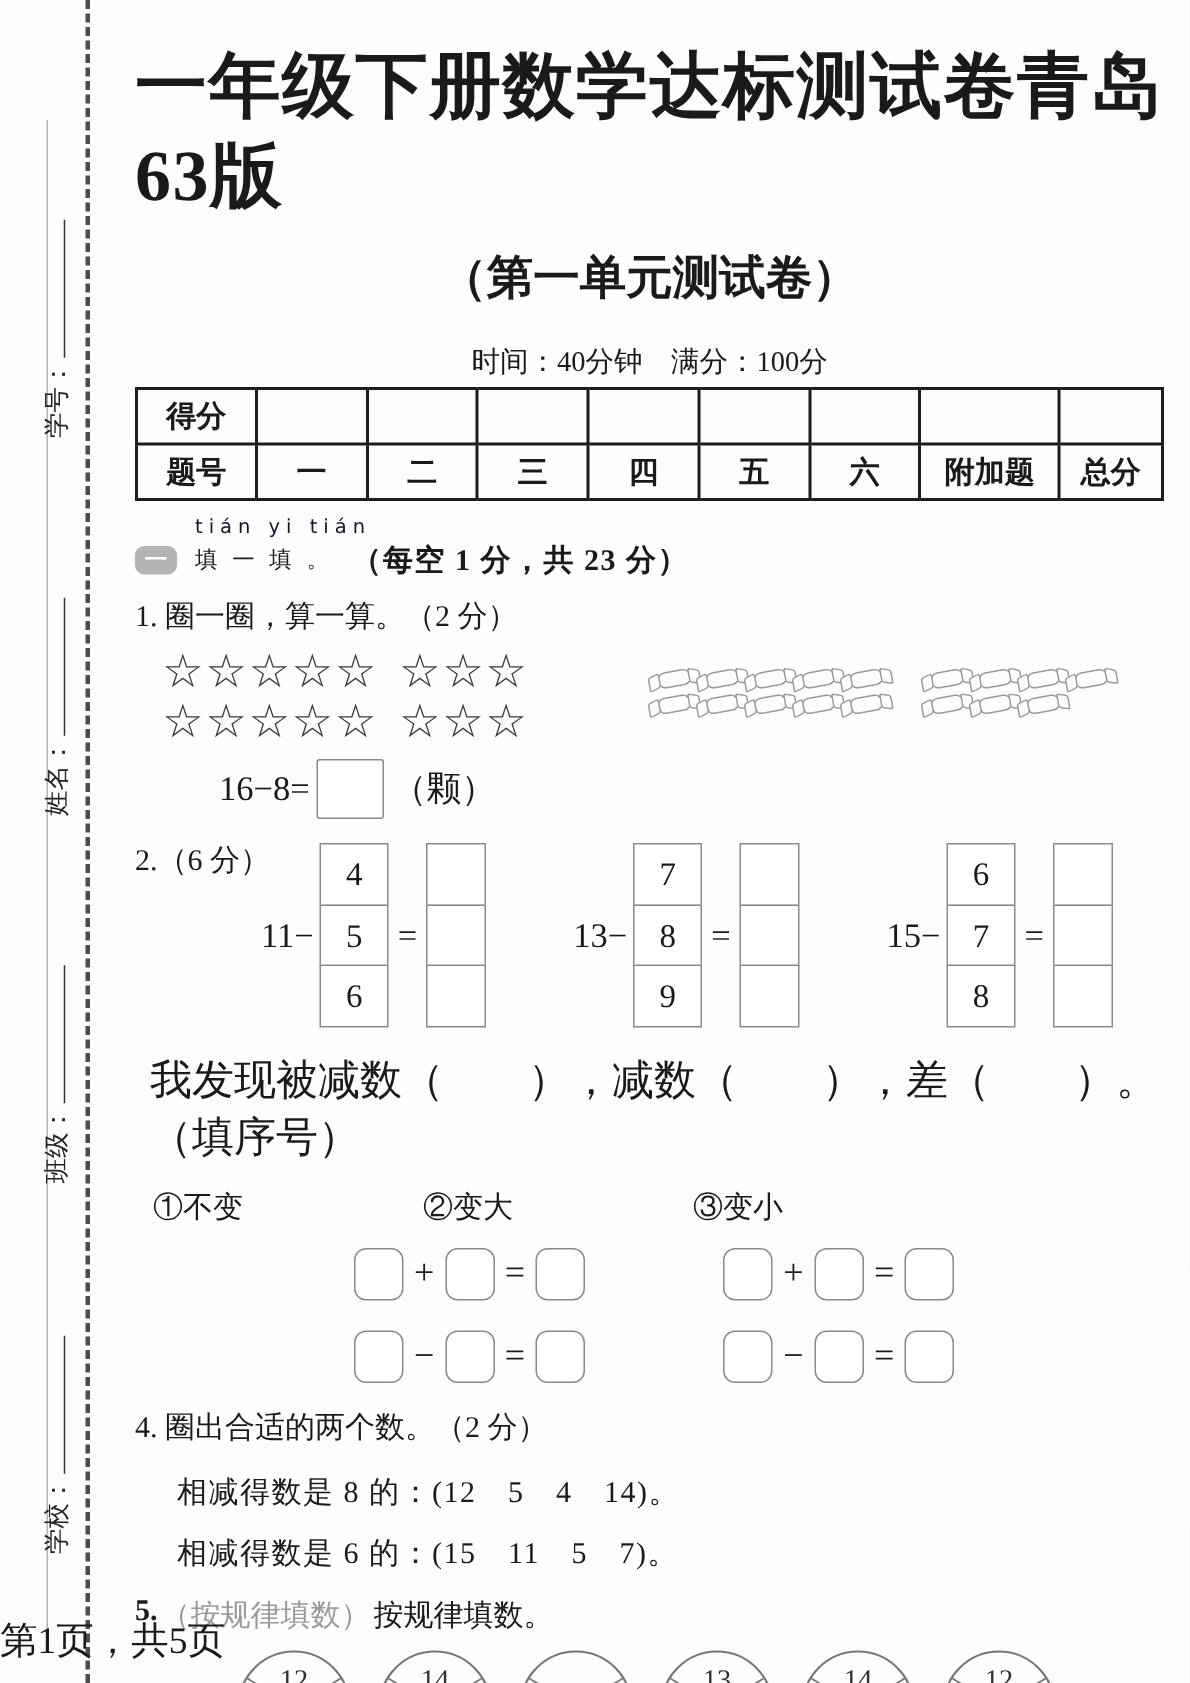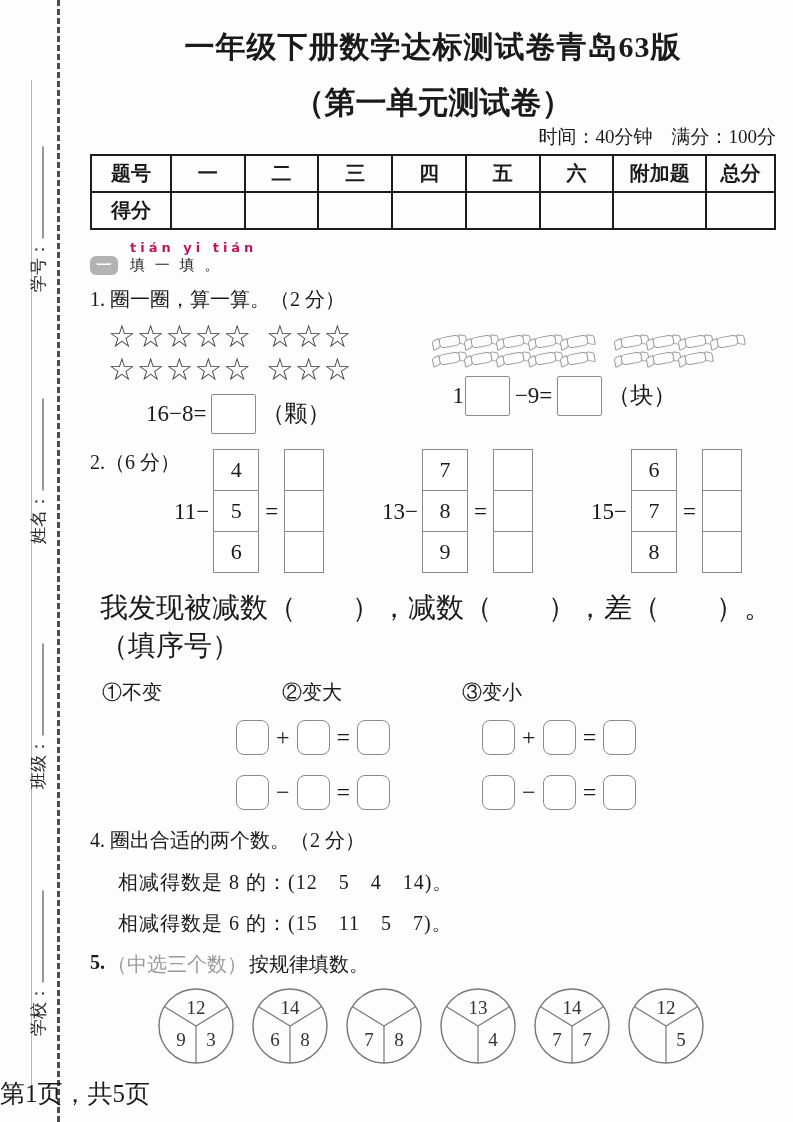--- a/index.html
+++ b/index.html
@@ -10,31 +10,31 @@
   
   .edge-line { position:absolute; left:31px; top:80px; height:1012px; border-left:1.5px solid #b5b5b5; }
   .fold-line { position:absolute; left:57px; top:0; height:1122px; border-left:3px dashed #4c4c4c; }
   .side-label { position:absolute; width:190px; text-align:center; white-space:nowrap;
                 transform:rotate(-90deg); font-size:17px; color:#222; }
   .side-label .blank { display:inline-block; width:92px; border-bottom:1.5px solid #333;
                        height:14px; margin-left:2px; vertical-align:baseline; }
 
   .content { position:absolute; left:90px; top:28px; width:686px; }
 
-  .title { text-align:center; font-size:30px; font-weight:bold; letter-spacing:1px; line-height:1.25; }
+  .title { font-size:48px; font-weight:bold; letter-spacing:1px; line-height:1.25; }
   .subtitle { text-align:center; font-size:31px; font-weight:bold; margin-top:16px; }
-  .time-line { text-align:right; font-size:19px; }
+  .time-line { text-align:center; font-size:19px; margin-top:22px; }
 
   table.score { width:100%; border-collapse:collapse; margin-top:4px; }
   table.score td { border:2px solid #1c1c1c; height:37px; text-align:center;
                    font-size:20px; font-weight:bold; }
 
   .sec-header { margin-top:10px; }
-  .pinyin { margin-left:40px; font-size:13px; color:#be185d;
-            font-family:"DejaVu Sans", sans-serif; letter-spacing:4px;font-weight:bold; }
+  .pinyin { margin-left:40px; font-size:13px; color:#0f172a;
+            font-family:"DejaVu Sans", sans-serif; letter-spacing:4px; }
   .sec-line { display:flex; align-items:center; gap:12px; margin-top:1px; }
   .badge { width:28px; height:19px; background:#b3b3b3; border-radius:6px; color:#fff;
            display:flex; align-items:center; justify-content:center;
            font-size:15px; font-weight:bold; flex:0 0 auto; }
   .sec-title { font-size:15px; font-weight:normal; letter-spacing:3px; }
   .sec-note { font-size:20px; font-weight:bold; letter-spacing:1px; }
 
   .q-text { font-size:20px; margin-top:10px; line-height:1.45; }
 
   
@@ -119,49 +119,50 @@
           <col style="width:74px">
           <col style="width:74px">
         <col style="width:74px">
           <col style="width:74px">
           <col style="width:74px">
           <col style="width:93px">
           <col style="width:69px">
       </colgroup>
       <tbody>
           <tr>
+        <td>得分</td>
+        <td></td>
+        <td></td>
+        <td></td>
+        <td></td>
+        <td></td>
+        <td></td>
+        <td></td>
+        <td></td>
+      </tr>
+      <tr>
         <td>题号</td>
         <td>一</td>
         <td>二</td>
         <td>三</td>
         <td>四</td>
         <td>五</td>
         <td>六</td>
         <td>附加题</td>
         <td>总分</td>
       </tr>
-      <tr>
-        <td>得分</td>
-        <td></td>
-        <td></td>
-        <td></td>
-        <td></td>
-        <td></td>
-        <td></td>
-        <td></td>
-        <td></td>
-      </tr>
     </tbody>
       </table>
 
     <div class="sec-header">
       <div class="pinyin">tián yi tián</div>
       <div class="sec-line">
         <span class="badge">一</span>
         <span class="sec-title">填 一 填 。</span>
+        <span class="sec-note">（每空 1 分，共 23 分）</span>
       </div>
     </div>
 
     <div class="q-text">1. 圈一圈，算一算。（2 分）</div>
     <div class="q1-row">
       <div class="q1-left">
         <div class="star-row">
           <span>☆</span><span>☆</span><span>☆</span><span>☆</span><span>☆</span><span class="s-gap"></span><span>☆</span><span>☆</span><span>☆</span>
         </div>
         <div class="star-row">
@@ -170,23 +171,20 @@
         <div class="eq-line">
           <span>16−8=</span><span class="ans-box"></span><span>（颗）</span>
         </div>
       </div>
       <div class="q1-right">
         <div class="candy-row">
           <span class="candy"></span><span class="candy"></span><span class="candy"></span><span class="candy"></span><span class="candy"></span><span class="c-gap"></span><span class="candy"></span><span class="candy"></span><span class="candy"></span><span class="candy"></span>
         </div>
         <div class="candy-row">
           <span class="candy"></span><span class="candy"></span><span class="candy"></span><span class="candy"></span><span class="candy"></span><span class="c-gap"></span><span class="candy"></span><span class="candy"></span><span class="candy"></span>
-        </div>
-        <div class="eq-line">
-          <span>1</span><span class="ans-box" style="margin-left:1px"></span><span>−9=</span><span class="ans-box"></span><span>（块）</span>
         </div>
       </div>
     </div>
 
     <div class="q-text">2.（6 分）</div>
     <div class="q2-row" style="margin-top:-26px">
       <div class="stack-group">
         <span>11−</span>
         <div class="stack">
           <div class="cell">4</div>
@@ -266,21 +264,21 @@
           <span class="rbox"></span>
       </div>
     </div>
 
     <div class="q-text" style="margin-top:16px">4. 圈出合适的两个数。（2 分）</div>
     <div class="q4-line">相减得数是 8 的：(12　5　4　14)。</div>
     <div class="q4-line">相减得数是 6 的：(15　11　5　7)。</div>
 
     <div class="q5-head">
       <span style="font-weight:bold">5.</span>
-      <span class="q5-tag">（中选三个数）</span>
+      <span class="q5-tag">（按规律填数）</span>
       <span>按规律填数。</span>
     </div>
     <div class="circle-row">
       <svg width="80" height="80" viewBox="0 0 80 80">
         <circle cx="40" cy="40" r="37" fill="none" stroke="#777" stroke-width="1.4"></circle>
         <line x1="40" y1="40" x2="9" y2="21" stroke="#777" stroke-width="1.2"></line>
         <line x1="40" y1="40" x2="71" y2="21" stroke="#777" stroke-width="1.2"></line>
         <line x1="40" y1="40" x2="40" y2="77" stroke="#777" stroke-width="1.2"></line>
         <text class="pie-text" x="40" y="28" text-anchor="middle">12</text>
         <text class="pie-text" x="25" y="60" text-anchor="middle">9</text>

